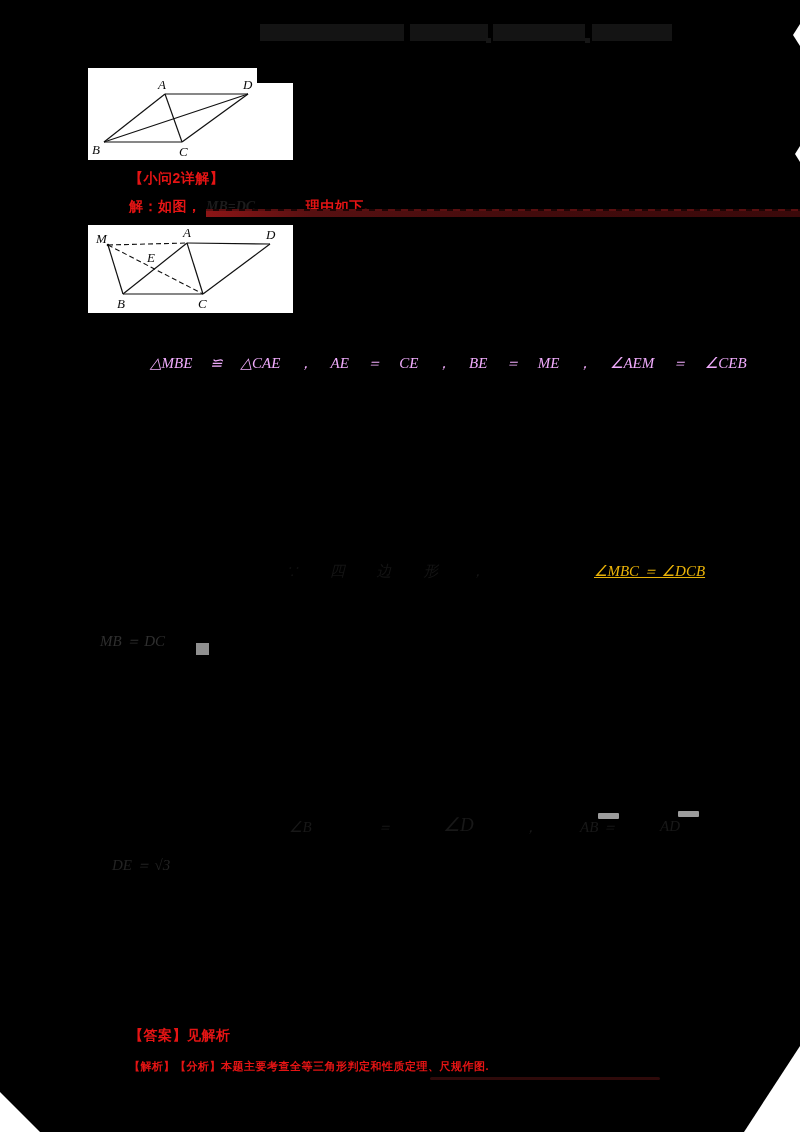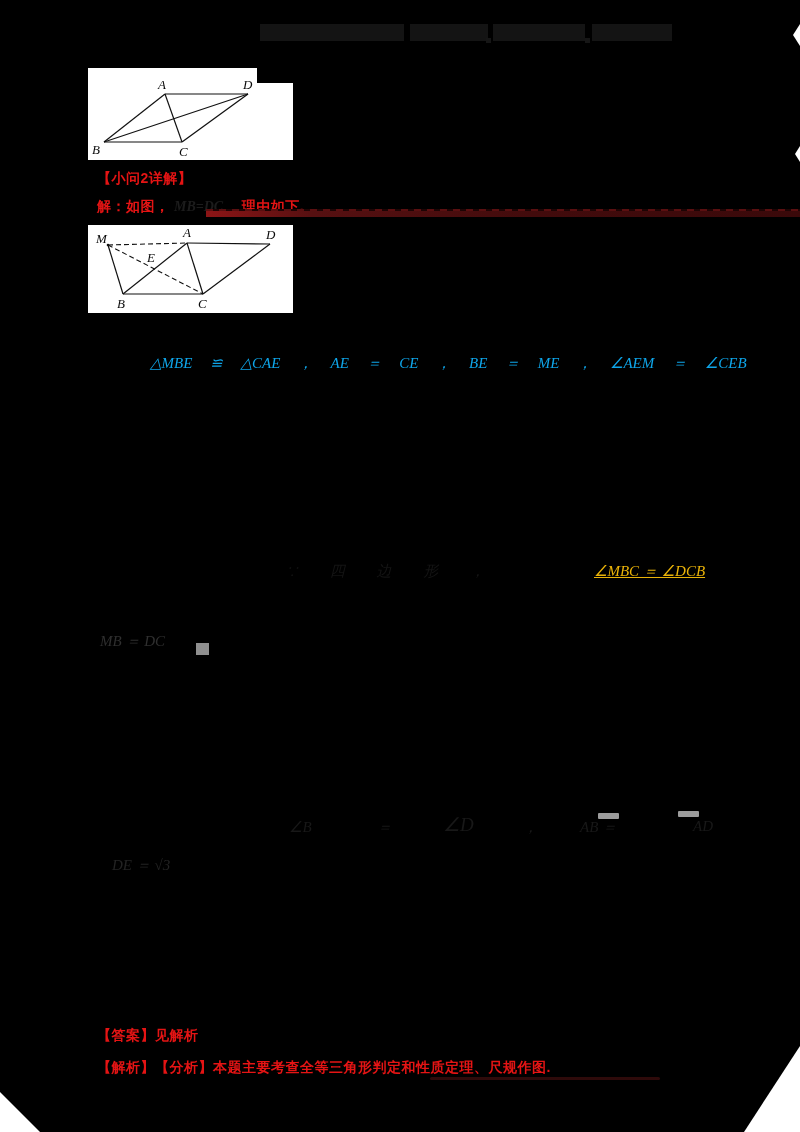--- a/index.html
+++ b/index.html
@@ -12,41 +12,41 @@
   
   .title-seg{background:#141414;height:17px;top:24px;}
   .title-comma{background:#161616;width:5px;height:5px;top:38px;}
 
   
   .figbox{background:#ffffff;}
   .figbox svg{display:block;}
   .fig-notch{position:absolute;right:0;top:0;width:36px;height:15px;background:#000;}
 
   
-  .red{color:#e51414;font-weight:bold;font-size:14px;letter-spacing:0.5px;white-space:nowrap;}
-  .red-small{font-size:14px;}
+  .red{color:#e51414;font-weight:bold;font-size:14px;letter-spacing:0.5px;white-space:nowrap;margin-left:32px;}
+  .red-small{font-size:11px;}
   .dark-math{color:#1c1c1c;font-weight:bold;font-style:italic;font-family:"Liberation Serif",serif;}
 
   
   .strip{left:206px;top:209px;width:594px;height:8px;}
   .strip .teeth{
     position:absolute;top:0;left:0;right:0;height:3px;
     background:repeating-linear-gradient(90deg,#5a0f10 0 7px,#1d0404 7px 13px);
   }
   .strip .bar{
     position:absolute;top:2px;left:0;right:0;height:6px;
     background:linear-gradient(90deg,#8c1516 0,#561011 18%,#420b0c 55%,#3a090a 100%);
   }
 
   
   .faint{
     font-family:"Liberation Serif",serif;font-style:italic;font-size:15px;
     white-space:nowrap;
   }
-  .f1{color:#0ea5e9;word-spacing:14px;font-style:italic;}
+  .f1{color:#f0abfc;word-spacing:14px;font-style:italic;}
   .f2a{color:#141414;word-spacing:28px;}
   .f2b{color:#eab308;text-decoration:underline;}
   .f3{color:#2f2f2f;}
   .f4{color:#181818;}
   .f4-big{font-size:19px;}
   .f5{color:#232323;}
   .gray-square{background:#8f8f8f;}
   .light-bar{background:#9c9c9c;border-radius:1px;}
   .smudge{background:#2e0a0a;border-radius:2px;}
 
@@ -127,21 +127,21 @@
   <div class="abs faint f2b" style="left:594px;top:562px;">∠MBC ＝ ∠DCB</div>
 
   <div class="abs faint f3" style="left:100px;top:632px;">MB ＝ DC</div>
   <div class="abs gray-square" style="left:196px;top:643px;width:13px;height:12px;"></div>
 
   <div class="abs faint f4" style="left:289px;top:818px;">∠B</div>
   <div class="abs faint f4" style="left:377px;top:818px;">＝</div>
   <div class="abs faint f4 f4-big" style="left:443px;top:813px;">∠D</div>
   <div class="abs faint f4" style="left:523px;top:818px;">，</div>
   <div class="abs faint f4" style="left:580px;top:818px;">AB ＝</div>
-  <div class="abs faint f4" style="left:660px;top:818px;margin-left:33px;">AD</div>
+  <div class="abs faint f4" style="left:660px;top:818px;">AD</div>
   <div class="abs light-bar" style="left:598px;top:813px;width:21px;height:6px;"></div>
   <div class="abs light-bar" style="left:678px;top:811px;width:21px;height:6px;"></div>
 
   <div class="abs faint f5" style="left:112px;top:856px;">DE ＝ √3</div>
 
   <div class="abs red" style="left:97px;top:1027px;">【答案】见解析</div>
   <div class="abs red red-small" style="left:97px;top:1059px;">【解析】【分析】本题主要考查全等三角形判定和性质定理、尺规作图.</div>
   <div class="abs smudge" style="left:430px;top:1077px;width:230px;height:3px;"></div>
 
   <div class="abs wedge wedge-bl" style="left:0;top:1092px;width:40px;height:40px;"></div>

